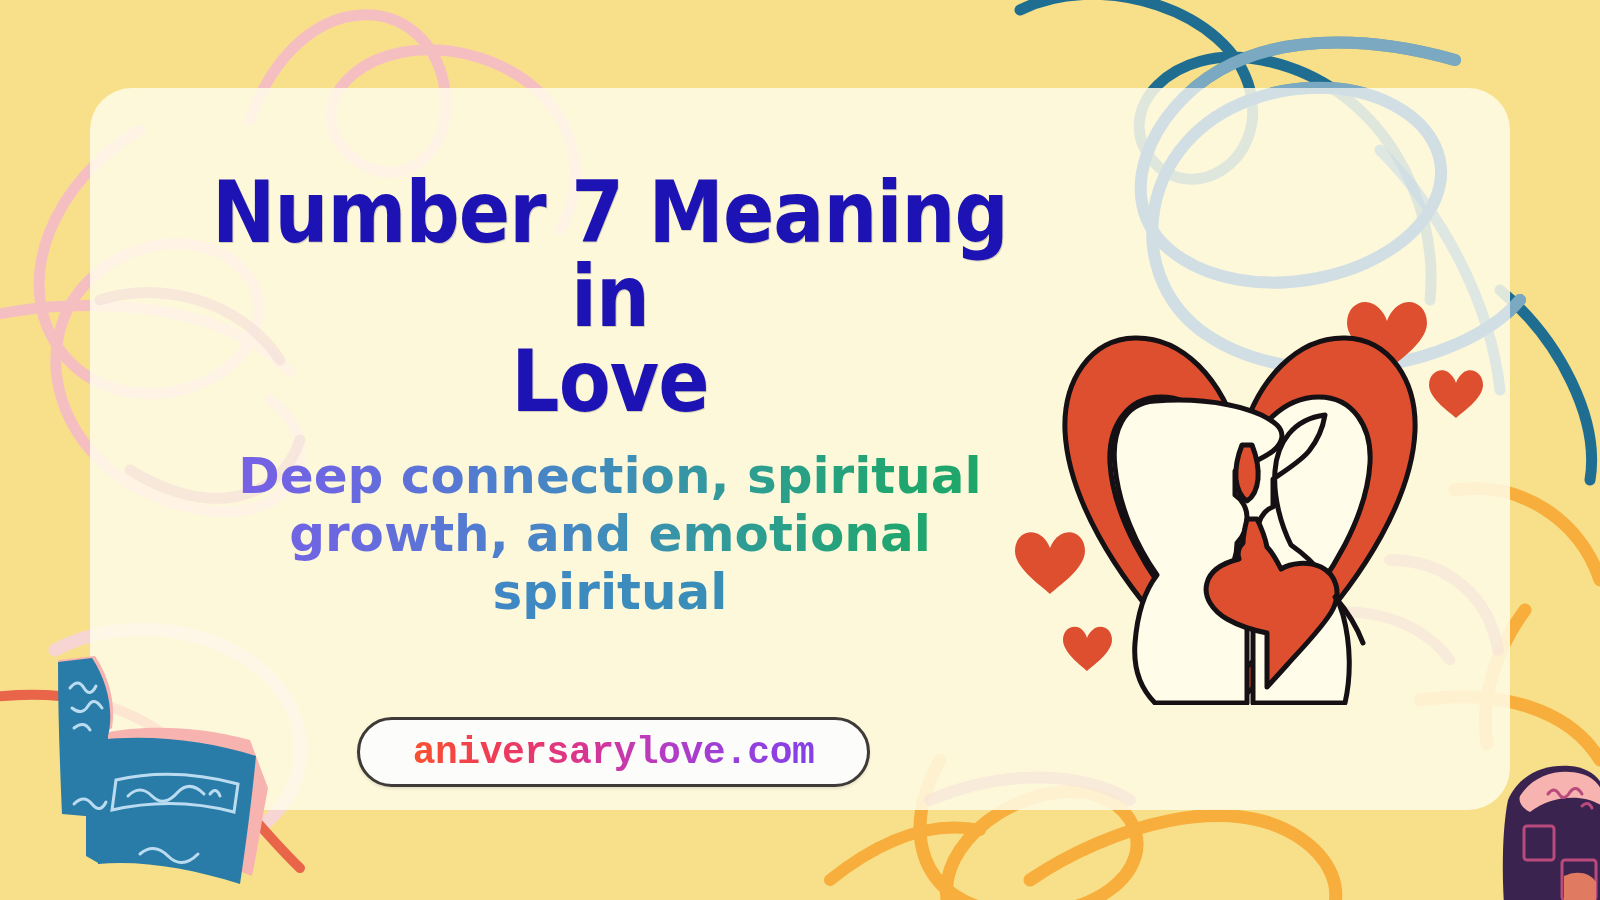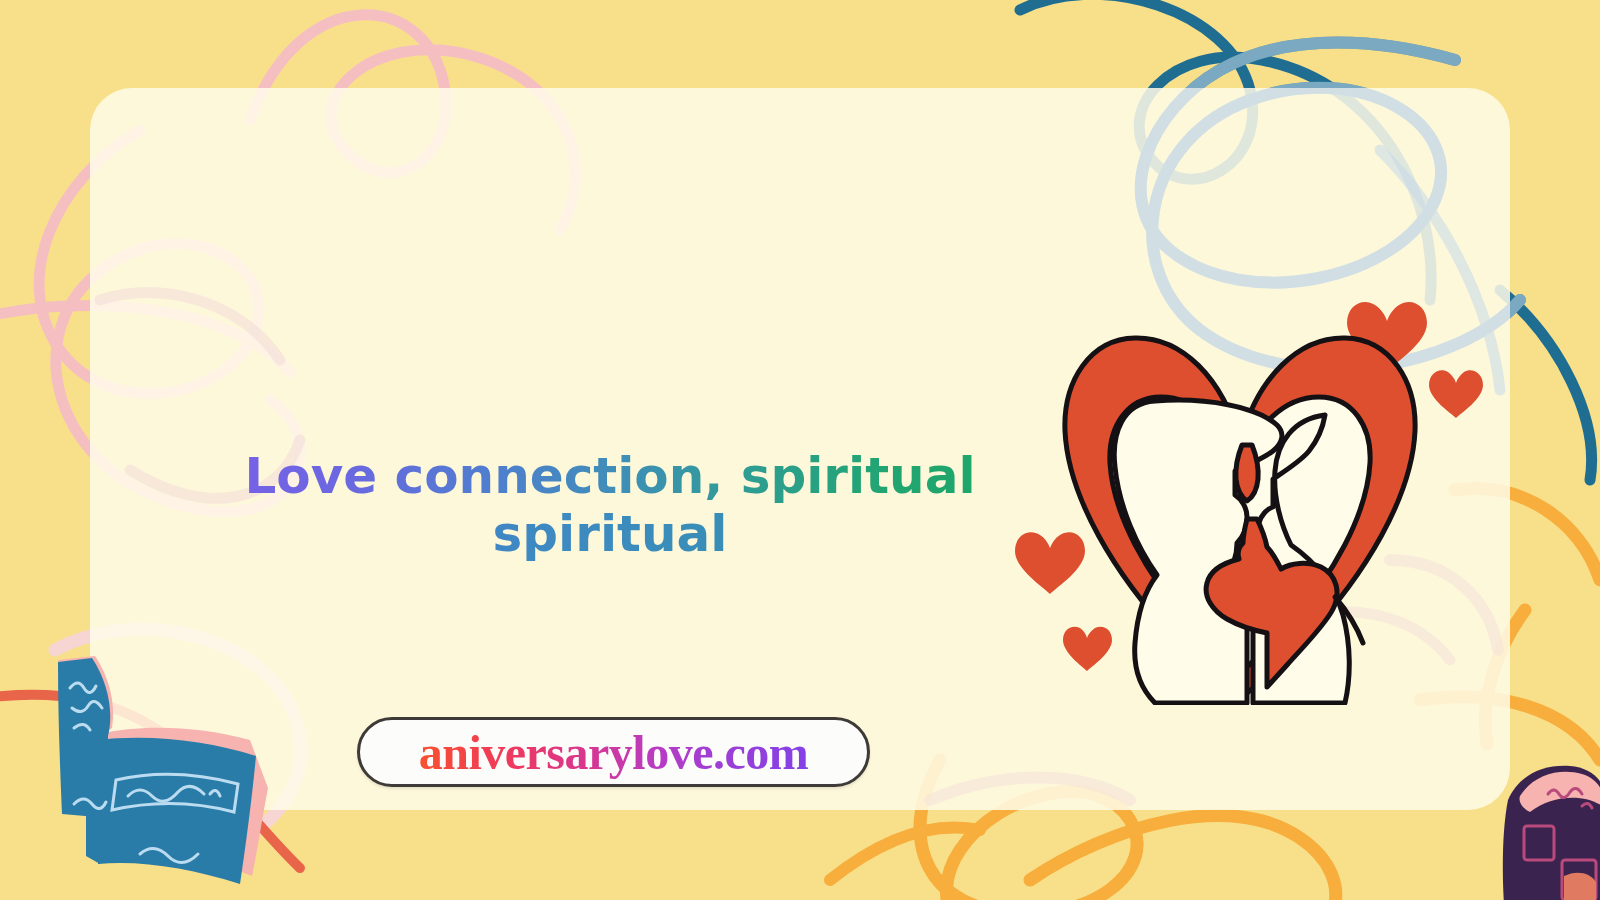--- a/index.html
+++ b/index.html
@@ -95,23 +95,23 @@
     width:513px; height:70px;
     background:#FCFCFA;
     border:3px solid #3D3A37;
     border-radius:38px;
     display:flex;
     align-items:center;
     justify-content:center;
     box-shadow:0 2px 3px rgba(0,0,0,0.10);
   }
   #url-text {
-    font-family:Liberation Serif, serif;
+    font-family:Liberation Mono, monospace;
     font-weight:700;
-    font-size:48px;
+    font-size:38px;
     letter-spacing:-0.5px;
     background:linear-gradient(90deg,
         #F8512F 0%,
         #EF3A5A 22%,
         #D9368E 42%,
         #B63CC4 62%,
         #9A3FD8 80%,
         #8341E8 100%);
     -webkit-background-clip:text;
     background-clip:text;
@@ -174,23 +174,28 @@
       <path d="M 1435 200 C 1468 124 1360 60 1250 100 C 1140 140 1122 270 1200 330 C 1290 398 1460 370 1520 300" stroke="#C7DAEA" stroke-width="12"></path>
       <path d="M 1380 150 C 1440 210 1490 300 1500 390" stroke="#C7DAEA" stroke-width="11"></path>
       <path d="M 100 300 C 160 280 240 300 280 360" stroke="#F3DCDA" stroke-width="11"></path>
       <path d="M 130 470 C 210 520 280 500 300 440" stroke="#F3DCDA" stroke-width="11"></path>
       <path d="M 930 800 C 1000 770 1080 770 1130 800" stroke="#F6E2D8" stroke-width="12"></path>
       <path d="M 1390 560 C 1450 560 1490 600 1498 650" stroke="#F6E2D8" stroke-width="12"></path>
       <path d="M 1300 620 C 1360 600 1420 620 1450 660" stroke="#F6E2D8" stroke-width="11"></path>
     </g>
   </svg>
 
+  <div id="title-block">
+    <div class="title">Number 7 Meaning in</div>
+    <div class="title">Love</div>
+  </div>
 
   <div id="subtitle-block">
-    <div class="subtitle-line">Love connection, spiritual</div>
+    <div class="subtitle-line">Deep connection, spiritual</div>
+    <div class="subtitle-line">growth, and emotional</div>
     <div class="subtitle-line l3">spiritual</div>
   </div>
 
   <div id="url-pill">
     <span id="url-text">aniversarylove.com</span>
   </div>
 
   <svg id="heart-illustration" viewBox="0 0 490 430" xmlns="http://www.w3.org/2000/svg">
 
     <path fill="#DD4F2F" d="M 352 48 C 352 30 368 22 380 30 C 386 34 390 40 392 46 C 394 40 398 34 404 30 C 416 22 432 30 432 48 C 432 68 400 88 392 96 C 384 88 352 68 352 48 Z"></path>

